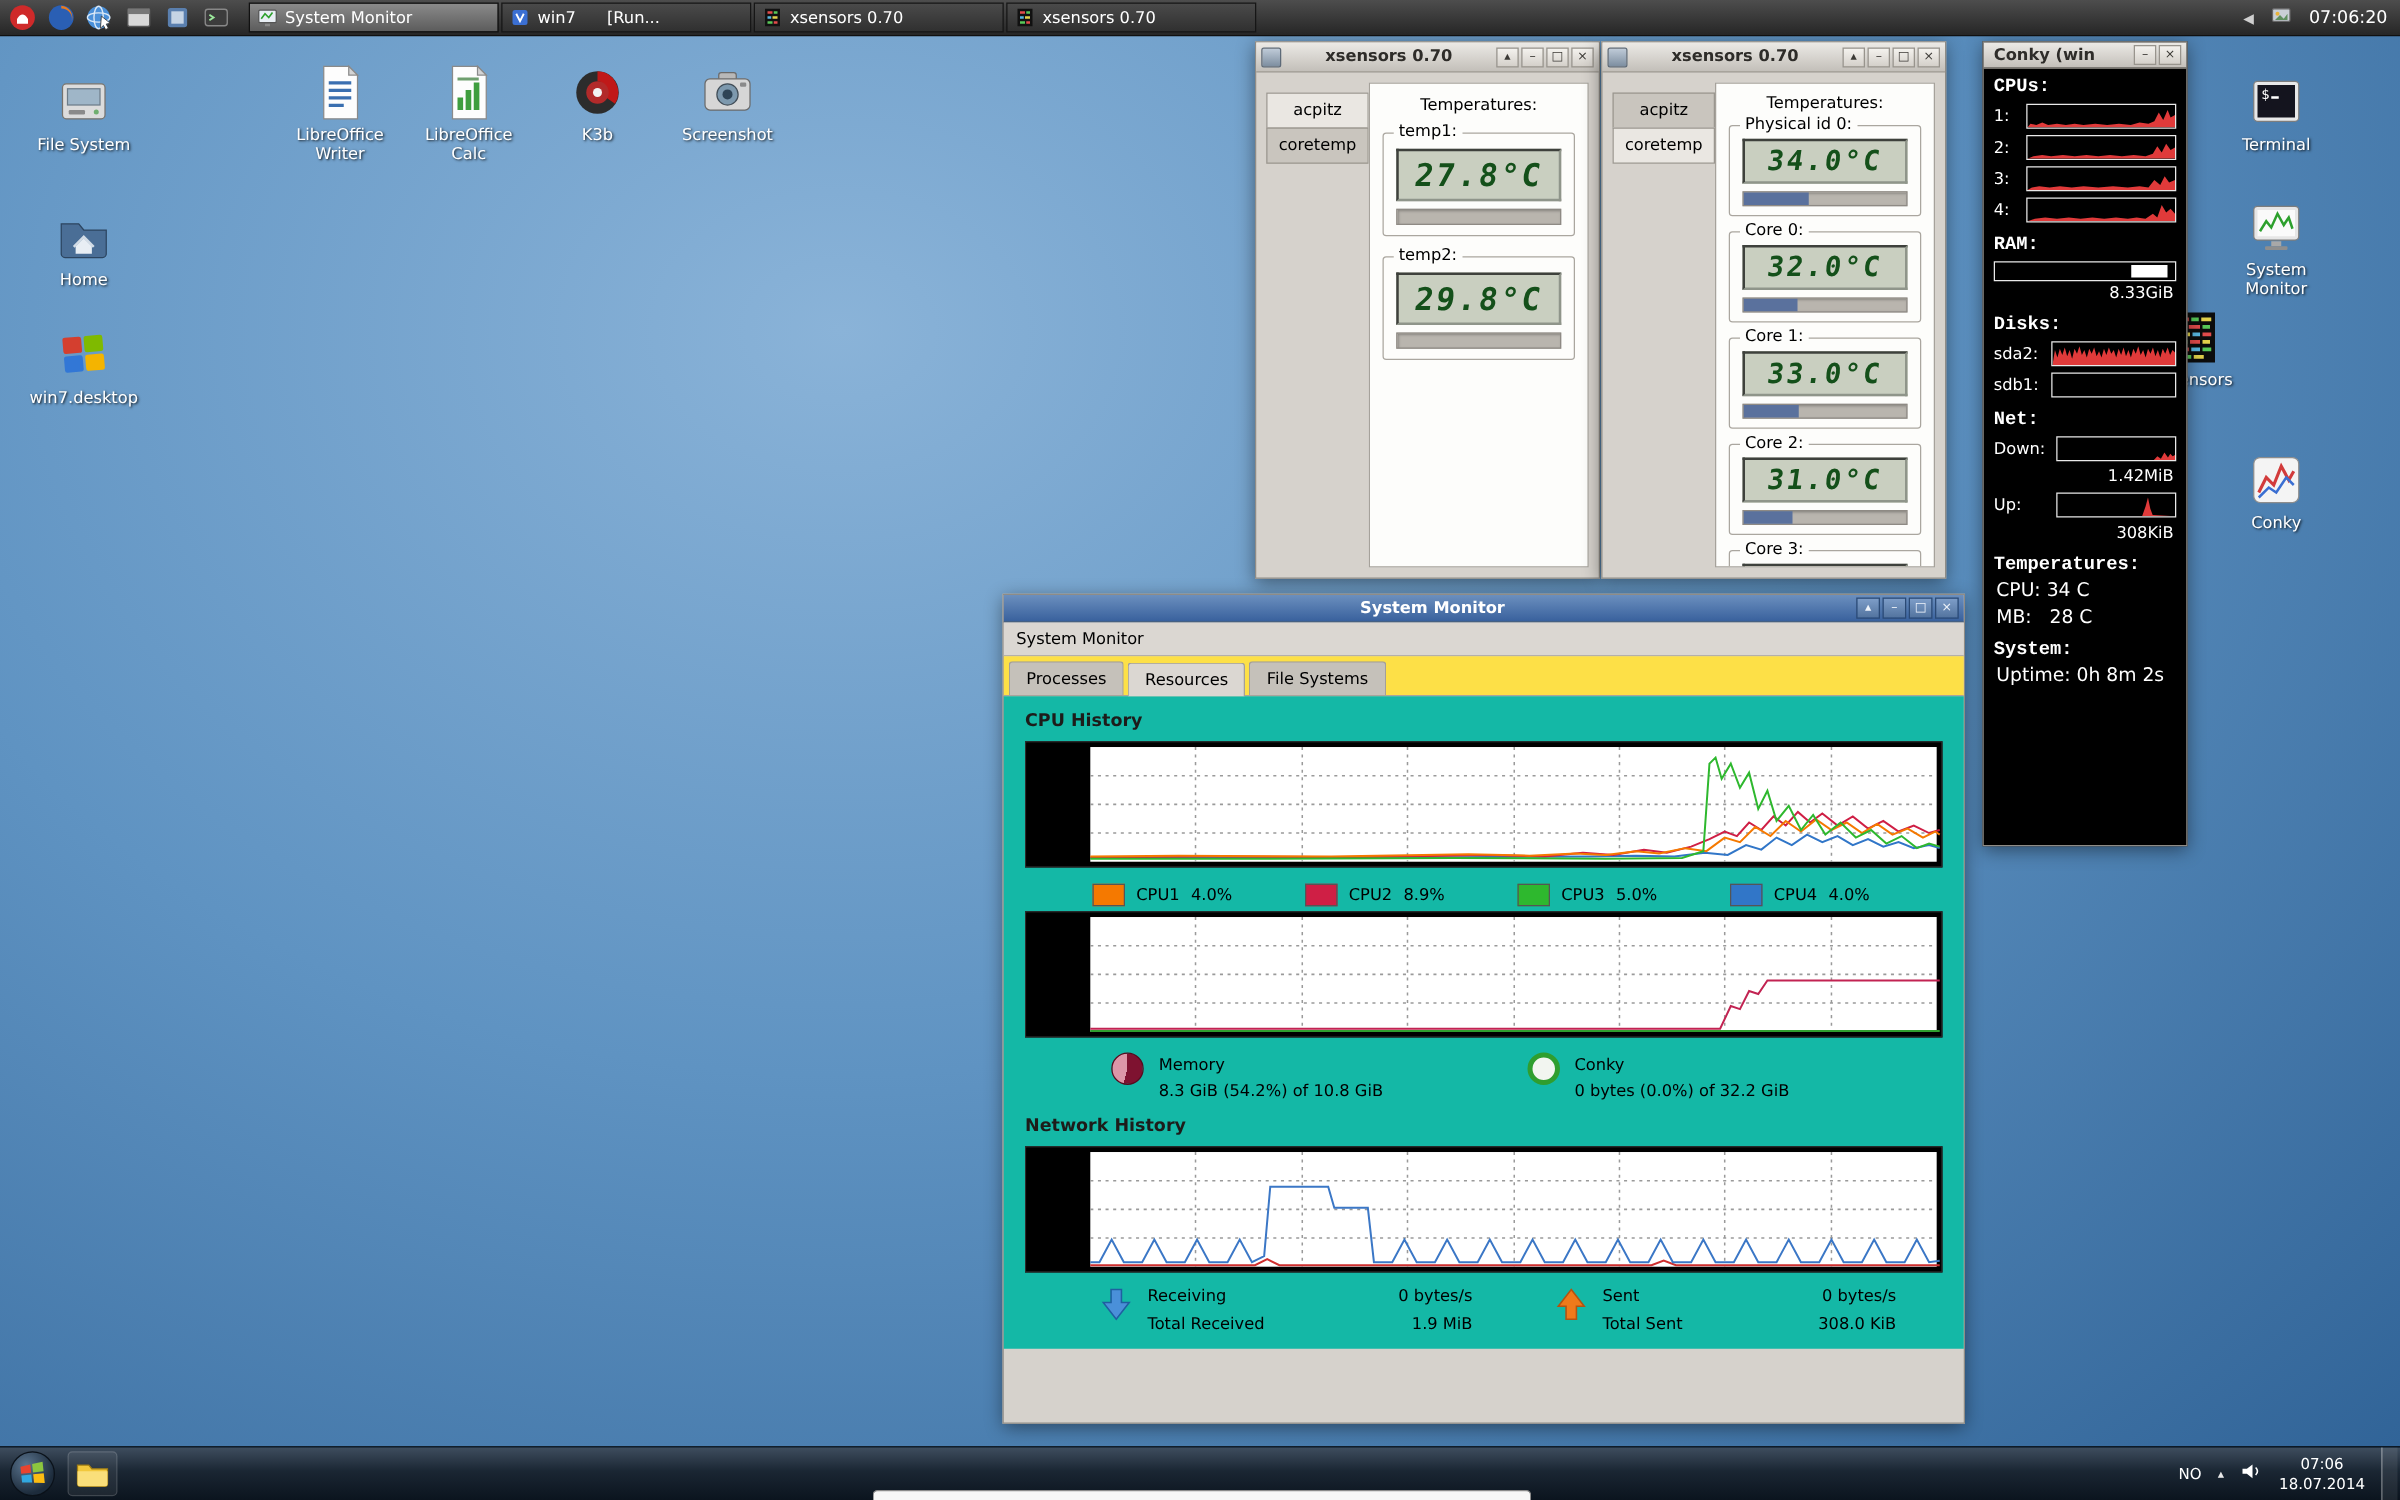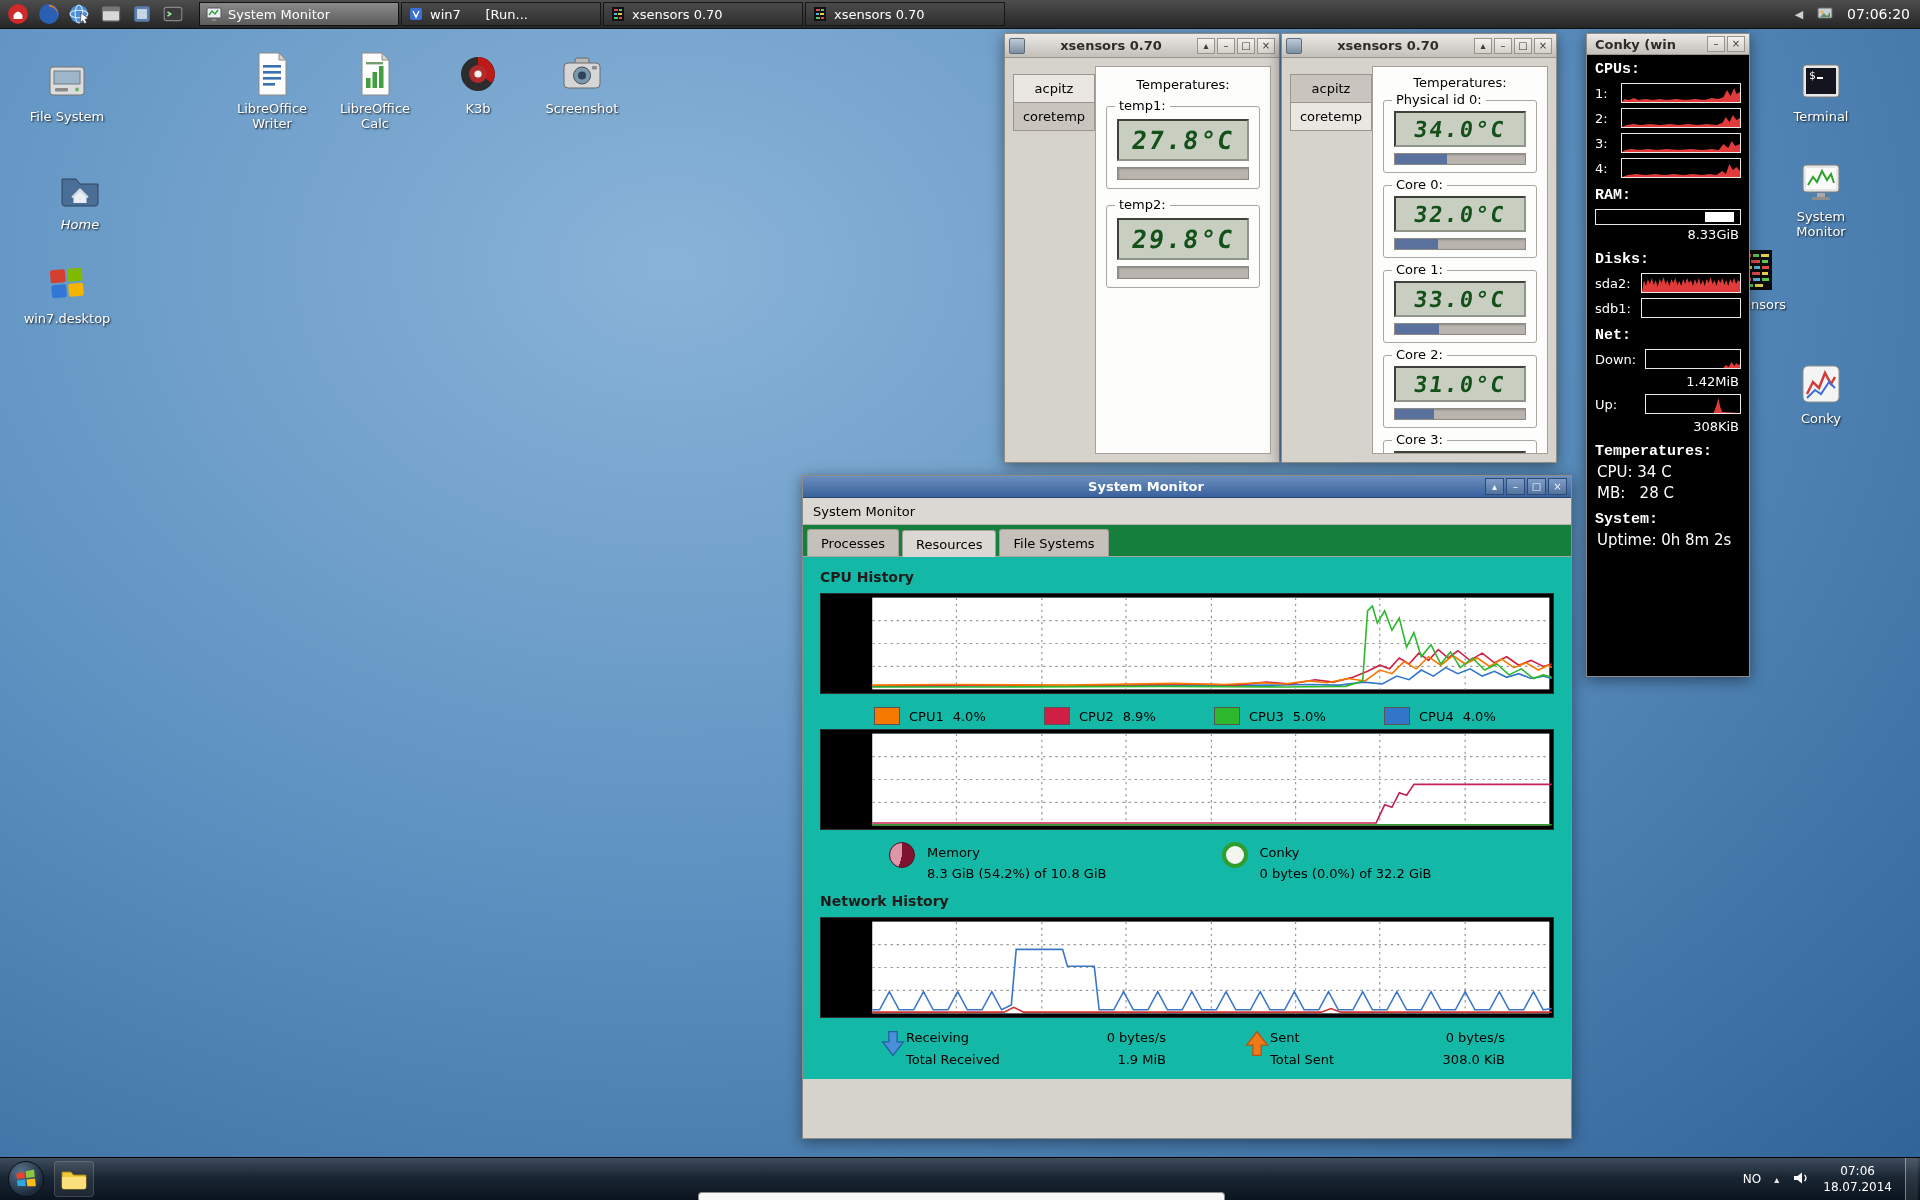--- a/index.html
+++ b/index.html
@@ -83,42 +83,42 @@
   .ck-line { font-size:15px; margin:3px 0 0 2px; white-space:pre; }
 
   
   .sm-titlebar { height:22px; display:flex; align-items:center; padding:0 4px;
     background:linear-gradient(#6b8fbe,#39619d); border-bottom:1px solid #24456f; }
   .sm-titlebar .ttext { flex:1; text-align:center; font-weight:bold; color:#fff; font-size:13px; }
   .tbb { width:19px; height:17px; border:1px solid #2b4a75; background:linear-gradient(#7d9dc8,#53749f);
     color:#eef3fa; font-size:10px; line-height:15px; text-align:center; cursor:pointer; }
   .sm-menubar { height:27px; background:#dbd7d2; border-bottom:1px solid #b4b0aa;
     display:flex; align-items:center; padding:0 10px; }
-  .sm-tabs { height:32px; background:#15803d; display:flex; align-items:flex-end; padding:4px 0 0 4px;
+  .sm-tabs { height:32px; background:#fde047; display:flex; align-items:flex-end; padding:4px 0 0 4px;
     border-bottom:1px solid #a8a49d; }
   .sm-tab { padding:6px 13px 5px; font-size:13px; border:1px solid #a39f98; border-bottom:none;
     background:#c5c1ba; margin-right:3px; border-radius:3px 3px 0 0; cursor:pointer; }
   .sm-tab.active { background:#dbd7d2; position:relative; top:1px; }
   .sm-content { padding:12px 17px 10px; background:#14b8a6; }
   .sm-sect-title { font-weight:bold; font-size:14px; margin:8px 0 8px; color:#1d1c1a; }
   .graph { height:101px; background:#000; position:relative; border:1px solid #2c2c2c; }
   .graph svg { position:absolute; inset:0; width:100%; height:100%; }
   .grid line { stroke:#9a9a9a; stroke-width:1; stroke-dasharray:2 3; }
   .pline { fill:none; stroke-width:1.6; }
   .legend-cpu { display:flex; margin:13px 0 4px 54px; }
   .legend-cpu .li { width:179px; display:flex; align-items:center; gap:9px; }
   .sw { width:26px; height:18px; border:1px solid #555; }
   .legend-ms { display:flex; margin:12px 0 2px 69px; }
   .ms-group { display:flex; gap:12px; width:349px; }
   .pie { width:26px; height:26px; border-radius:50%; }
   .pie-mem { background:conic-gradient(#7e1230 0 195deg, #dc96a8 195deg 360deg); border:1px solid #57091e; }
   .pie-swap { background:#f2f5f0; border:4px solid #2f9e2f; }
   .ms-lines div { line-height:1.65; }
   .legend-net { display:flex; margin:12px 0 2px 60px; }
-  .net-group { display:flex; gap:0; }
+  .net-group { display:flex; gap:12px; }
   .net-group.g1 { width:364px; }
   .net-rows { display:grid; grid-template-columns:150px 110px; row-gap:7px; }
   .net-group.g2 .net-rows { grid-template-columns:140px 95px; }
   .net-val { text-align:right; }
   .arrow-ic { width:26px; height:27px; }
 
   
   .wtaskbar { position:absolute; left:0; right:0; bottom:0; height:43px; z-index:60;
     background:linear-gradient(#3e4d5e 0%, #1a2633 45%, #0b141e 100%); border-top:1px solid #000;
     display:flex; align-items:center; }
@@ -294,21 +294,21 @@
         <rect x="17" y="8" width="14" height="7" rx="2" fill="#b8b8b8" stroke="#6a6a6a"></rect>
         <rect x="6" y="13" width="36" height="25" rx="4" fill="#d6d6d6" stroke="#6a6a6a"></rect>
         <circle cx="24" cy="25.5" r="8.5" fill="#7d99ae" stroke="#44505a"></circle>
         <circle cx="24" cy="25.5" r="4" fill="#2e4456"></circle>
         <rect x="34" y="16" width="5" height="3.4" rx="1" fill="#8a8a8a"></rect>
       </svg>
   </div>
   <div class="lbl">Screenshot</div>
 </div>
 
-<div class="dicon" style="left:32px; top:166px;font-style:italic;">
+<div class="dicon" style="left:19px; top:166px;">
   <div class="ic">
     <svg viewBox="0 0 48 48">
         <path d="M6 13 h14 l4 5 h18 v19 a3 3 0 0 1 -3 3 H9 a3 3 0 0 1 -3 -3 z" fill="#4a6e96" stroke="#2c4560"></path>
         <path d="M17.5 31 l6.5 -6.5 6.5 6.5 v6 h-13 z" fill="#e8eef4"></path>
         <path d="M16 31.5 l8 -8 8 8" fill="none" stroke="#d2dce6" stroke-width="2"></path>
       </svg>
   </div>
   <div class="lbl">Home</div>
 </div>
 

